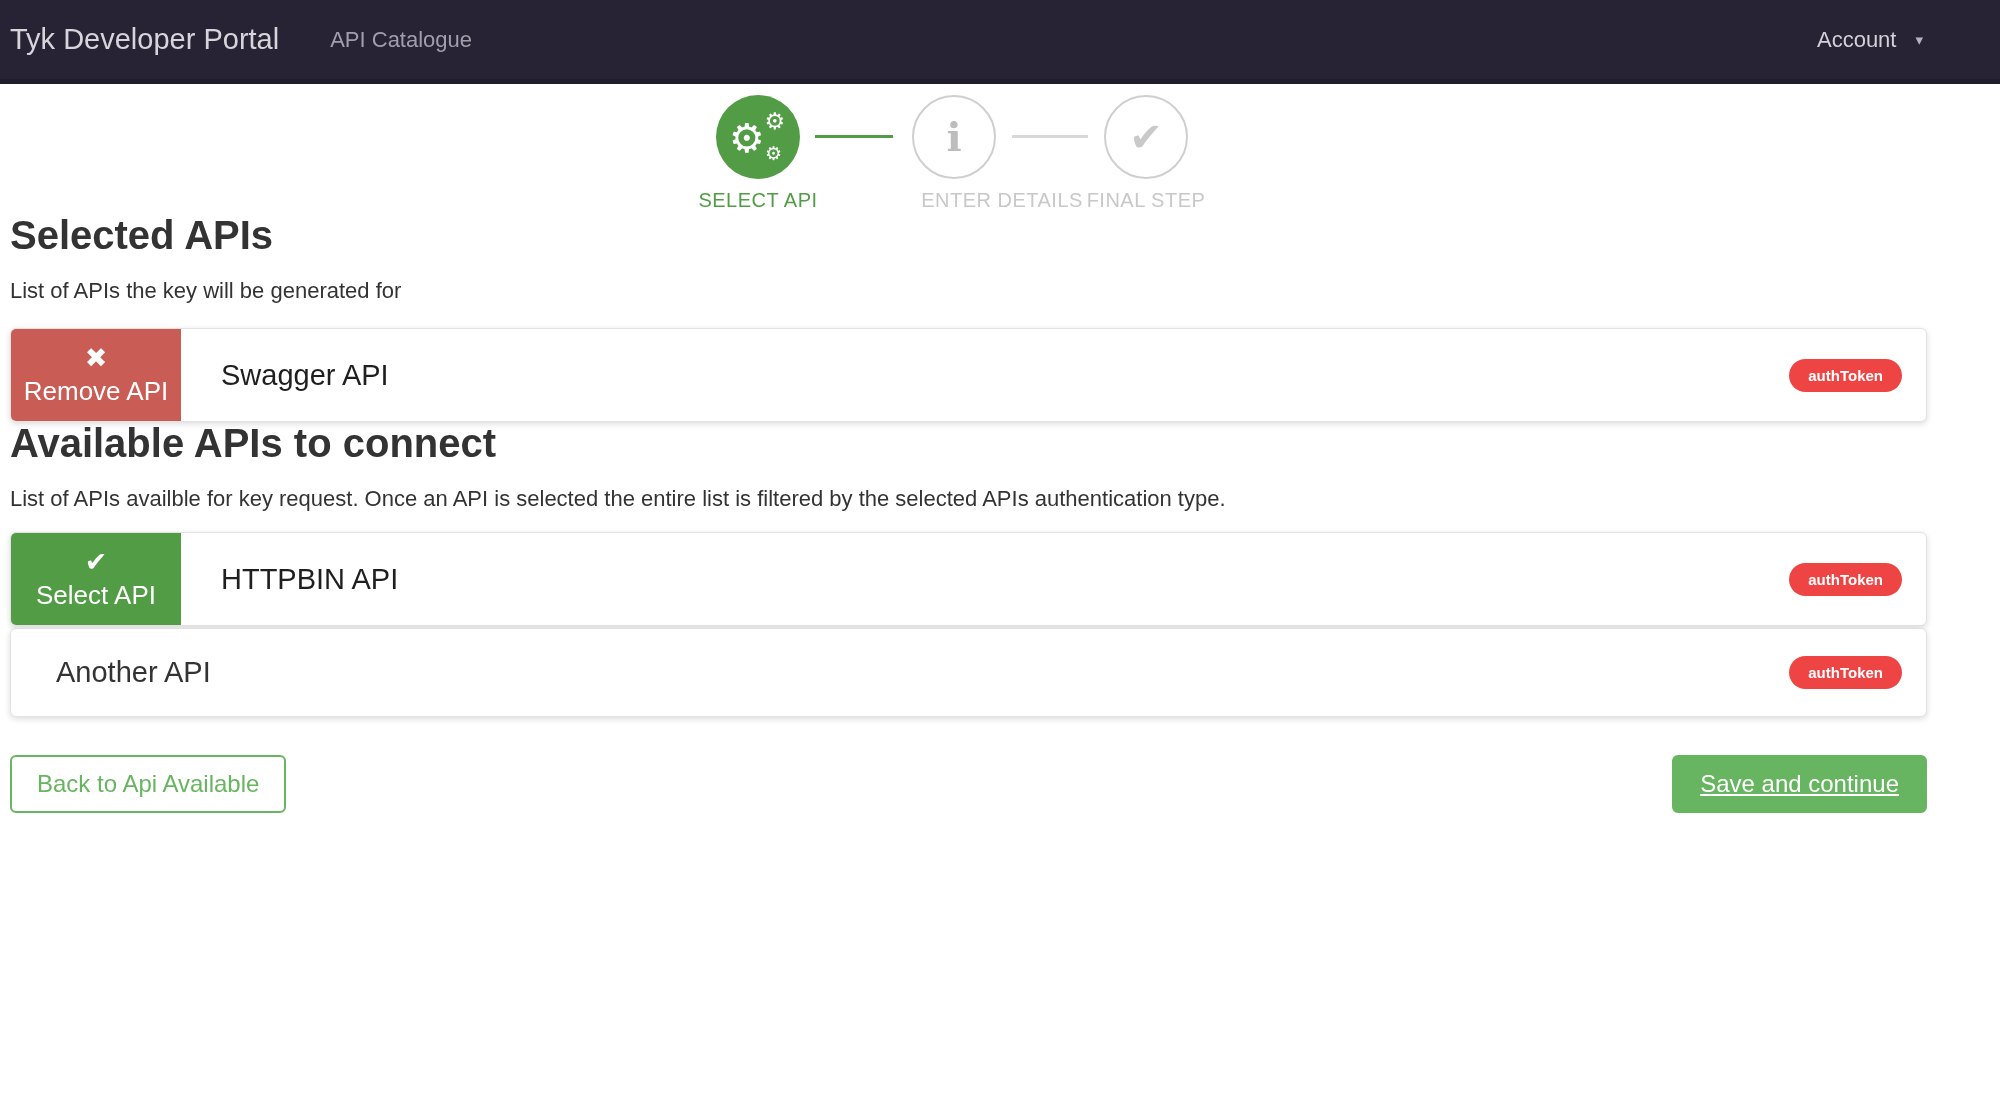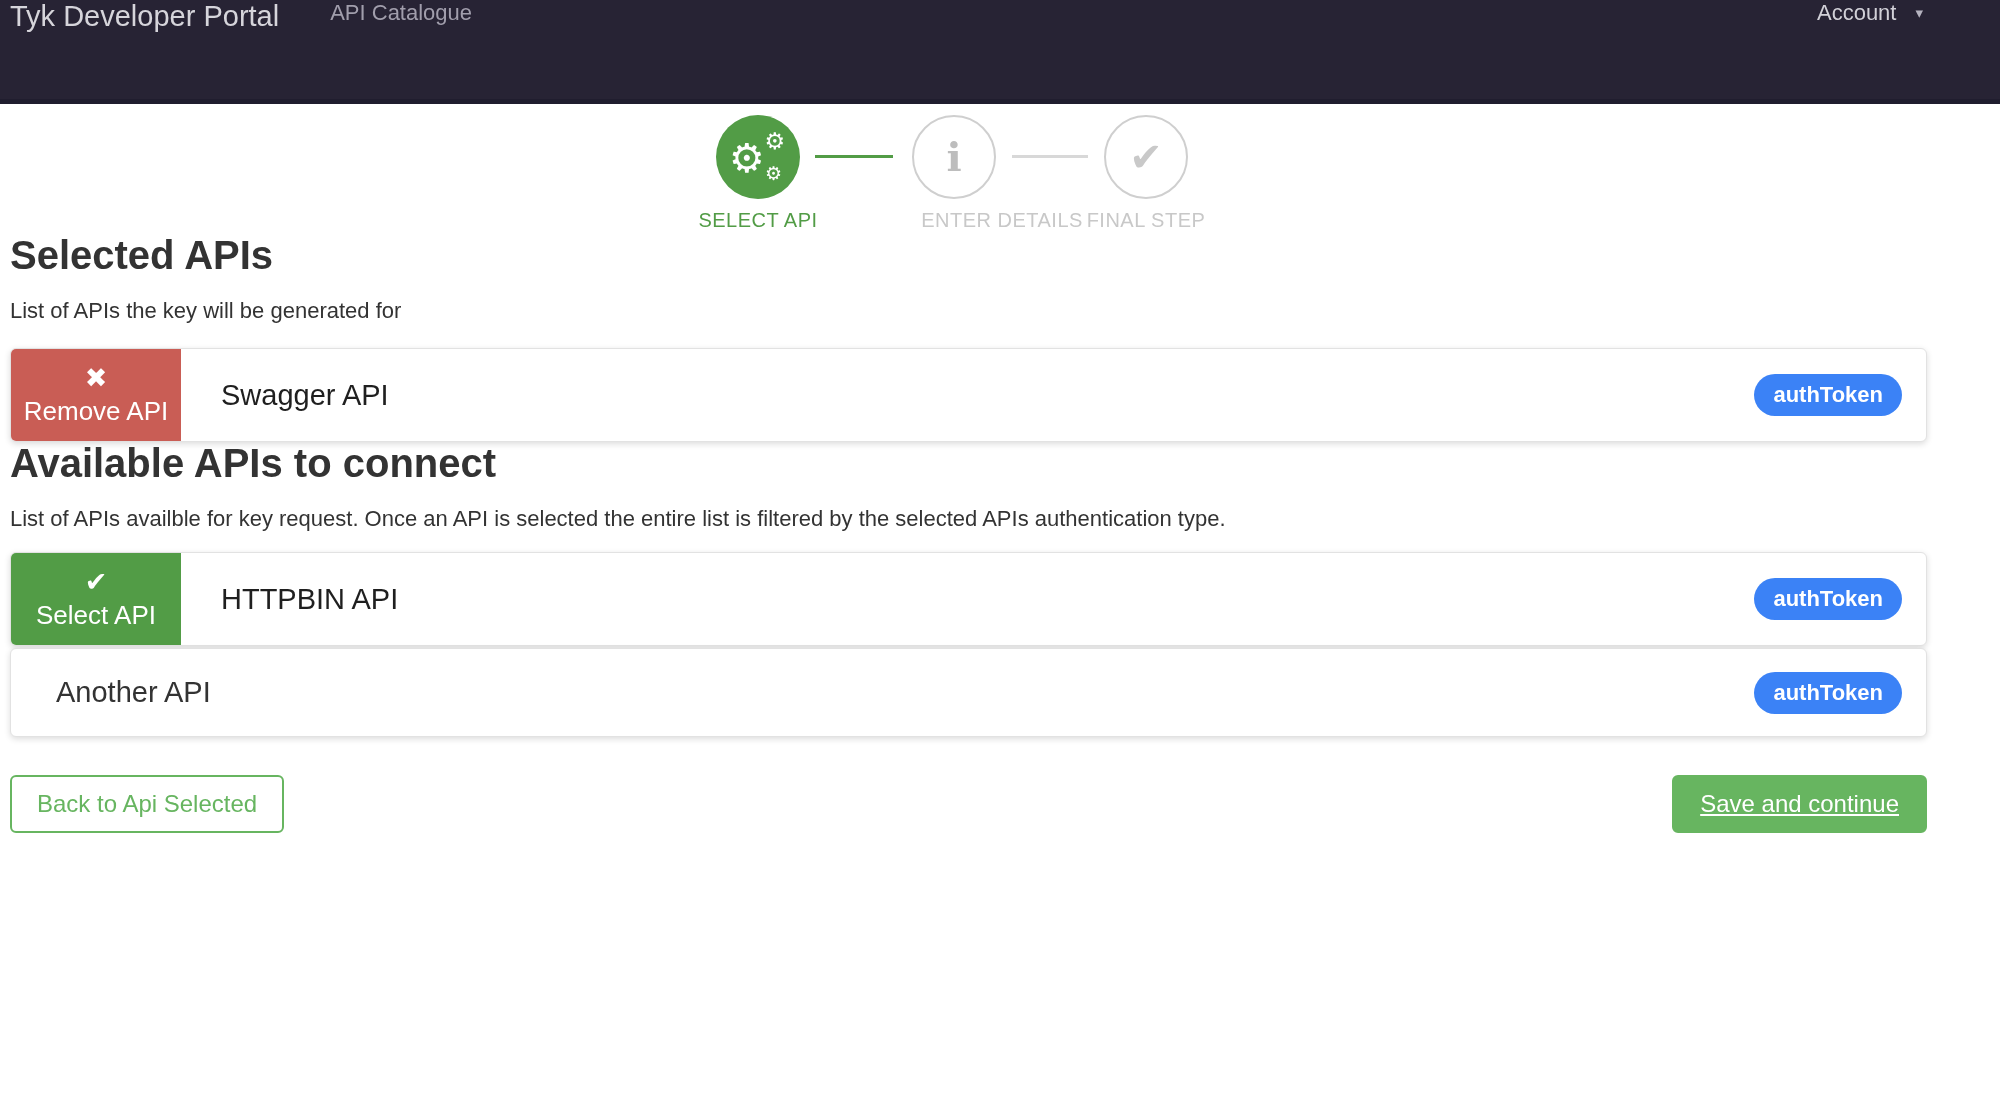--- a/index.html
+++ b/index.html
@@ -6,25 +6,25 @@
   html, body {
     margin: 0; padding: 0;
     width: 2000px; height: 1093px;
     background: #ffffff;
     font-family: "Liberation Sans", sans-serif;
     overflow: hidden;
   }
 
   
   .navbar {
-    height: 104px;
+    height: 84px;
     background: #272334;
     border-bottom: 5px solid #201d2e;
     display: flex;
-    align-items: flex-start;
+    align-items: center;
     padding: 0 77px 0 10px;
   }
   .brand { font-size: 29px; color: #d6d5db; margin-right: 51px; white-space: nowrap; }
   .nav-link { font-size: 22px; color: #a19eac; white-space: nowrap; cursor: pointer; }
   .account {
     margin-left: auto;
     display: flex; align-items: center; gap: 19px;
     color: #d2d1d8; font-size: 22px; cursor: pointer;
   }
   .caret { font-size: 15px; color: #b5b3bf; font-family: "DejaVu Sans", sans-serif; }
@@ -107,22 +107,22 @@
   .action-icon {
     font-family: "DejaVu Sans", sans-serif; font-weight: bold;
     font-size: 27px; line-height: 1; color: #ffffff;
   }
 
   .api-name { margin-left: 40px; font-size: 29px; color: #1f1f1f; }
   .api-card.plain .api-name { margin-left: 45px; color: #333333; }
 
   .auth-badge {
     margin-left: auto; margin-right: 24px;
-    background: #3b82f6; color: #ffffff;
-    font-size: 22px; font-weight: bold;
+    background: #ef4444; color: #ffffff;
+    font-size: 15px; font-weight: bold;
     padding: 8px 19px; border-radius: 24px;
     white-space: nowrap;
   }
 
   
   .footer-row {
     margin-top: 38px;
     display: flex; justify-content: space-between; align-items: center;
   }
   .btn-outline {
@@ -199,17 +199,17 @@
     <span class="api-name">HTTPBIN API</span>
     <span class="auth-badge">authToken</span>
   </div>
 
   <div class="api-card plain short">
     <span class="api-name">Another API</span>
     <span class="auth-badge">authToken</span>
   </div>
 
   <div class="footer-row">
-    <button class="btn-outline">Back to Api Selected</button>
+    <button class="btn-outline">Back to Api Available</button>
     <button class="btn-solid">Save and continue</button>
   </div>
 
 </main>
 
 </body></html>

